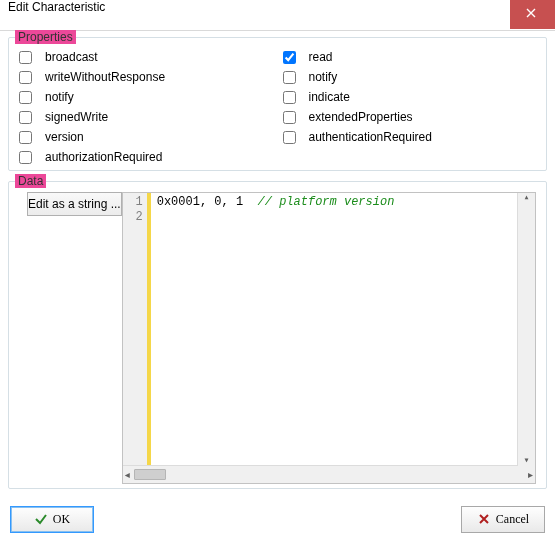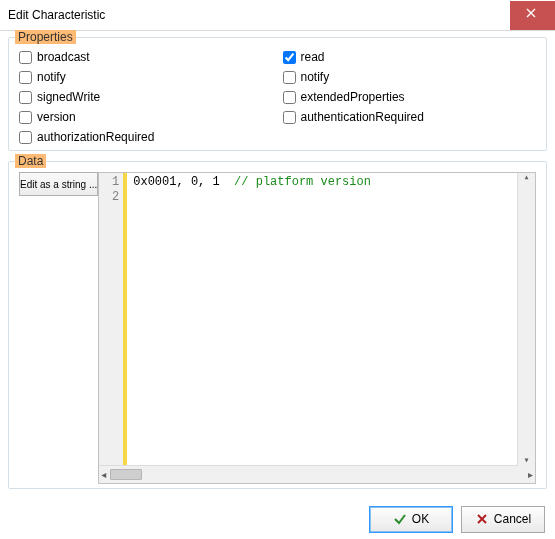--- a/index.html
+++ b/index.html
@@ -18,21 +18,21 @@
     height: 539px;
     display: flex;
     flex-direction: column;
     box-sizing: border-box;
   }
   .titlebar {
     height: 30px;
     background: #ffffff;
     border-bottom: 1px solid #d9d9d9;
     display: flex;
-    align-items: center;
+    align-items: flex-start;
     justify-content: space-between;
     padding-left: 8px;
   }
   .titlebar .title {
     font-size: 12px;
   }
   .close-btn {
     width: 45px;
     height: 29px;
     background: #c75050;
@@ -53,58 +53,59 @@
     border: 1px solid #d5dfe5;
     border-radius: 2px;
     margin-bottom: 10px;
     padding: 10px 10px 6px 10px;
     position: relative;
   }
   .groupbox > .legend {
     position: absolute;
     top: -8px;
     left: 6px;
-    background: #fdba74;
+    background: #ec4899;
     padding: 0 3px;
     font-size: 12px;
     color: #333;
   }
   .props-grid {
     display: grid;
     grid-template-columns: 1fr 1fr;
     row-gap: 6px;
     column-gap: 10px;
     padding-top: 2px;
   }
   .chk {
     display: flex;
     align-items: center;
-    gap: 5px;
+    gap: 13px;
     font-size: 12px;
   }
   .chk input {
     width: 13px;
     height: 13px;
     margin: 0;
   }
   .data-box {
     flex: 1;
     display: flex;
     padding-bottom: 4px;
   }
   .edit-str-btn {
     height: 22px;
     border: 1px solid #b0b0b0;
     background: linear-gradient(#f9f9f9,#ececec);
     display: flex;
     align-items: center;
     justify-content: center;
-    font-size: 10px;
+    font-size: 12px;
     cursor: pointer;
     margin-bottom: 2px;
+    margin-left: 8px;
   }
   .editor {
     flex: 1;
     border: 1px solid #c2c2c2;
     display: flex;
     flex-direction: column;
     overflow: hidden;
     position: relative;
   }
   .editor-content {
@@ -126,21 +127,21 @@
   }
   .gutter div { height: 15px; line-height: 15px; }
   .codearea {
     flex: 1;
     padding: 2px 0 0 6px;
     white-space: pre;
     background: #fff;
     position: relative;
   }
   .codearea .line { height: 15px; line-height: 15px; }
-  .codearea .comment { color: #1b8c1b; }
+  .codearea .comment { color: #1b8c1b; font-style: italic; }
   .vscroll-indicator {
     position: absolute;
     right: 0;
     top: 0;
     bottom: 17px;
     width: 17px;
     background: #f0f0f0;
     border-left: 1px solid #dcdcdc;
     display: flex;
     flex-direction: column;
@@ -168,23 +169,24 @@
     background: #cfcfcf;
     border: 1px solid #b5b5b5;
     border-radius: 1px;
     margin-left: 4px;
   }
   .hscroll-track { flex: 1; }
   .buttonbar {
     height: 40px;
     display: flex;
     align-items: center;
-    justify-content: flex-end;
+    justify-content: space-between;
     gap: 8px;
     padding: 0 10px;
+    font-family: Liberation Serif, serif;
   }
   .dlg-btn {
     min-width: 82px;
     height: 25px;
     border: 1px solid #a8a8a8;
     background: linear-gradient(#fefefe,#e9e9e9);
     display: flex;
     align-items: center;
     justify-content: center;
     gap: 5px;
@@ -221,25 +223,33 @@
           <label class="chk">
             <input type="checkbox" style="">
             <span>broadcast</span>
           </label>
           <label class="chk">
             <input type="checkbox" checked="" style="">
             <span>read</span>
           </label>
           <label class="chk">
             <input type="checkbox" style="">
+            <span>writeWithoutResponse</span>
+          </label>
+          <label class="chk">
+            <input type="checkbox" style="">
             <span>notify</span>
           </label>
           <label class="chk">
             <input type="checkbox" style="">
             <span>notify</span>
+          </label>
+          <label class="chk">
+            <input type="checkbox" style="">
+            <span>indicate</span>
           </label>
           <label class="chk">
             <input type="checkbox" style="">
             <span>signedWrite</span>
           </label>
           <label class="chk">
             <input type="checkbox" style="">
             <span>extendedProperties</span>
           </label>
           <label class="chk">

